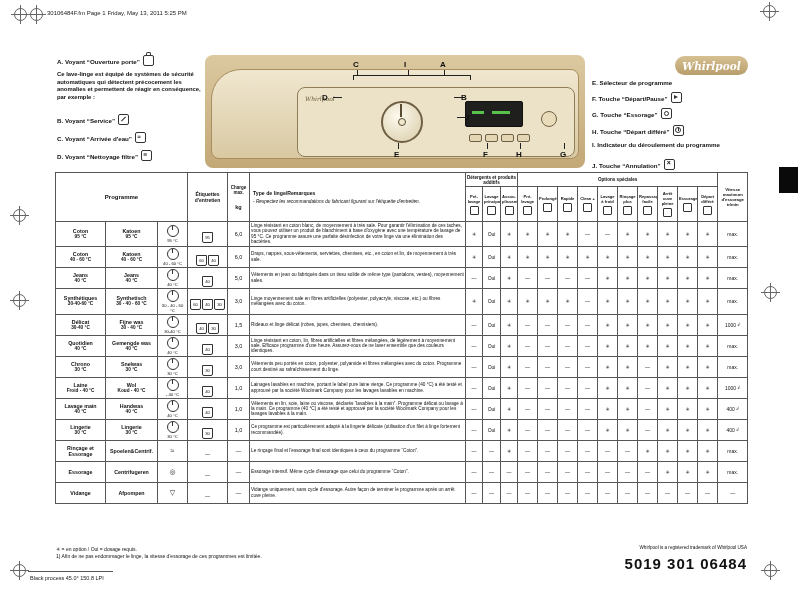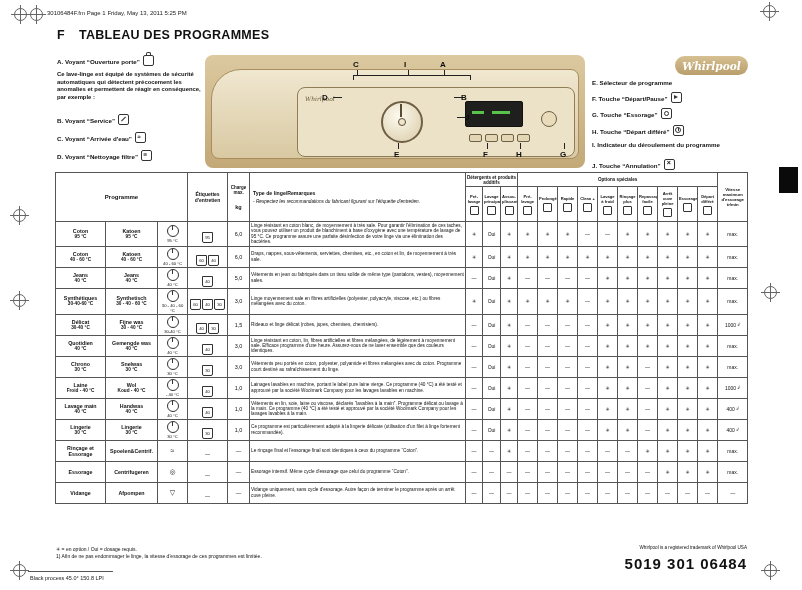--- a/index.html
+++ b/index.html
@@ -116,23 +116,20 @@
   <div class="regmark" style="left:763px;top:5px;"></div>
   <div class="regmark" style="left:13px;top:209px;"></div>
   <div class="regmark" style="left:13px;top:294px;"></div>
   <div class="regmark" style="left:764px;top:286px;"></div>
   <div class="regmark" style="left:13px;top:564px;"></div>
   <div class="regmark" style="left:764px;top:564px;"></div>
   <div class="blackbar"></div>
 
   <div class="printline">30106484F.fm  Page 1  Friday, May 13, 2011  5:25 PM</div>
 
-  <div class="title">
-    <span class="tl">F</span><span>TABLEAU DES PROGRAMMES</span>
-  </div>
 
   <div class="intro">
     <div class="itm">
       <span>A.  Voyant “Ouverture porte”</span><span class="icbox v-lock"></span>
     </div>
     <div class="para">Ce lave-linge est équipé de systèmes de sécurité automatiques qui détectent précocement les anomalies et permettent de réagir en conséquence, par exemple :</div>
     <div class="itm b">
       <span>B.  Voyant “Service”</span><span class="icbox v-wrench"></span>
     </div>
     <div class="itm b">

